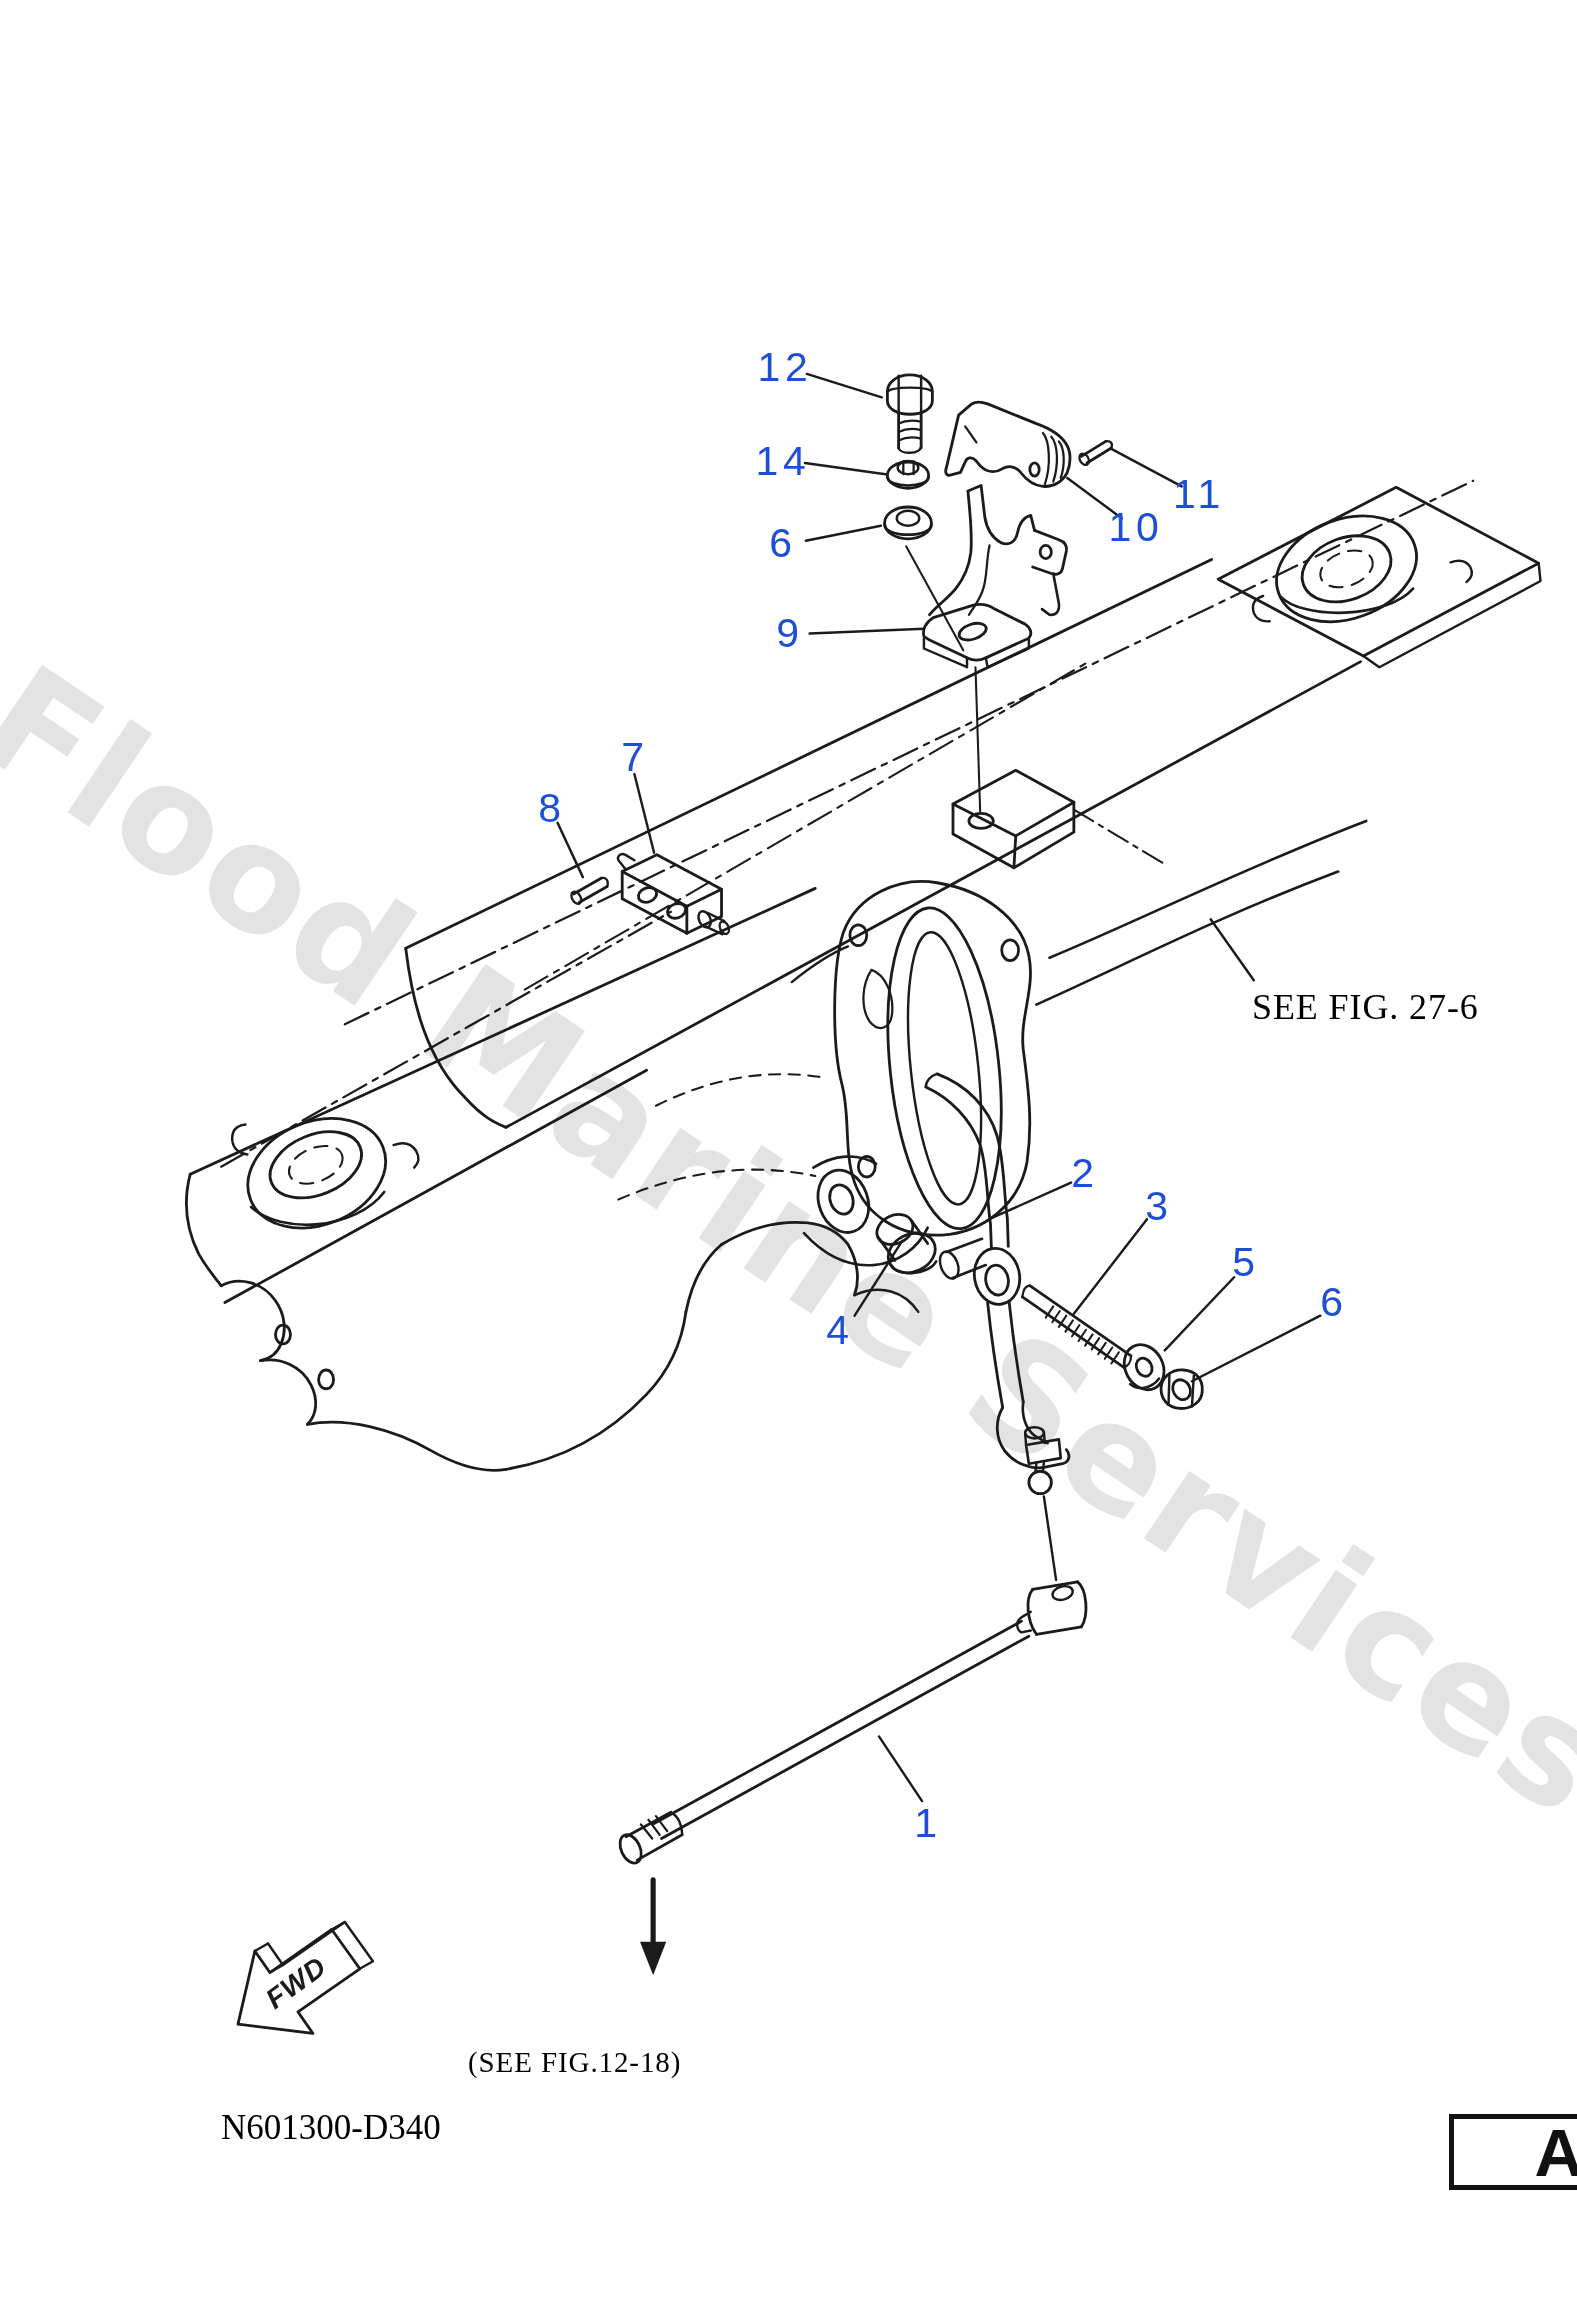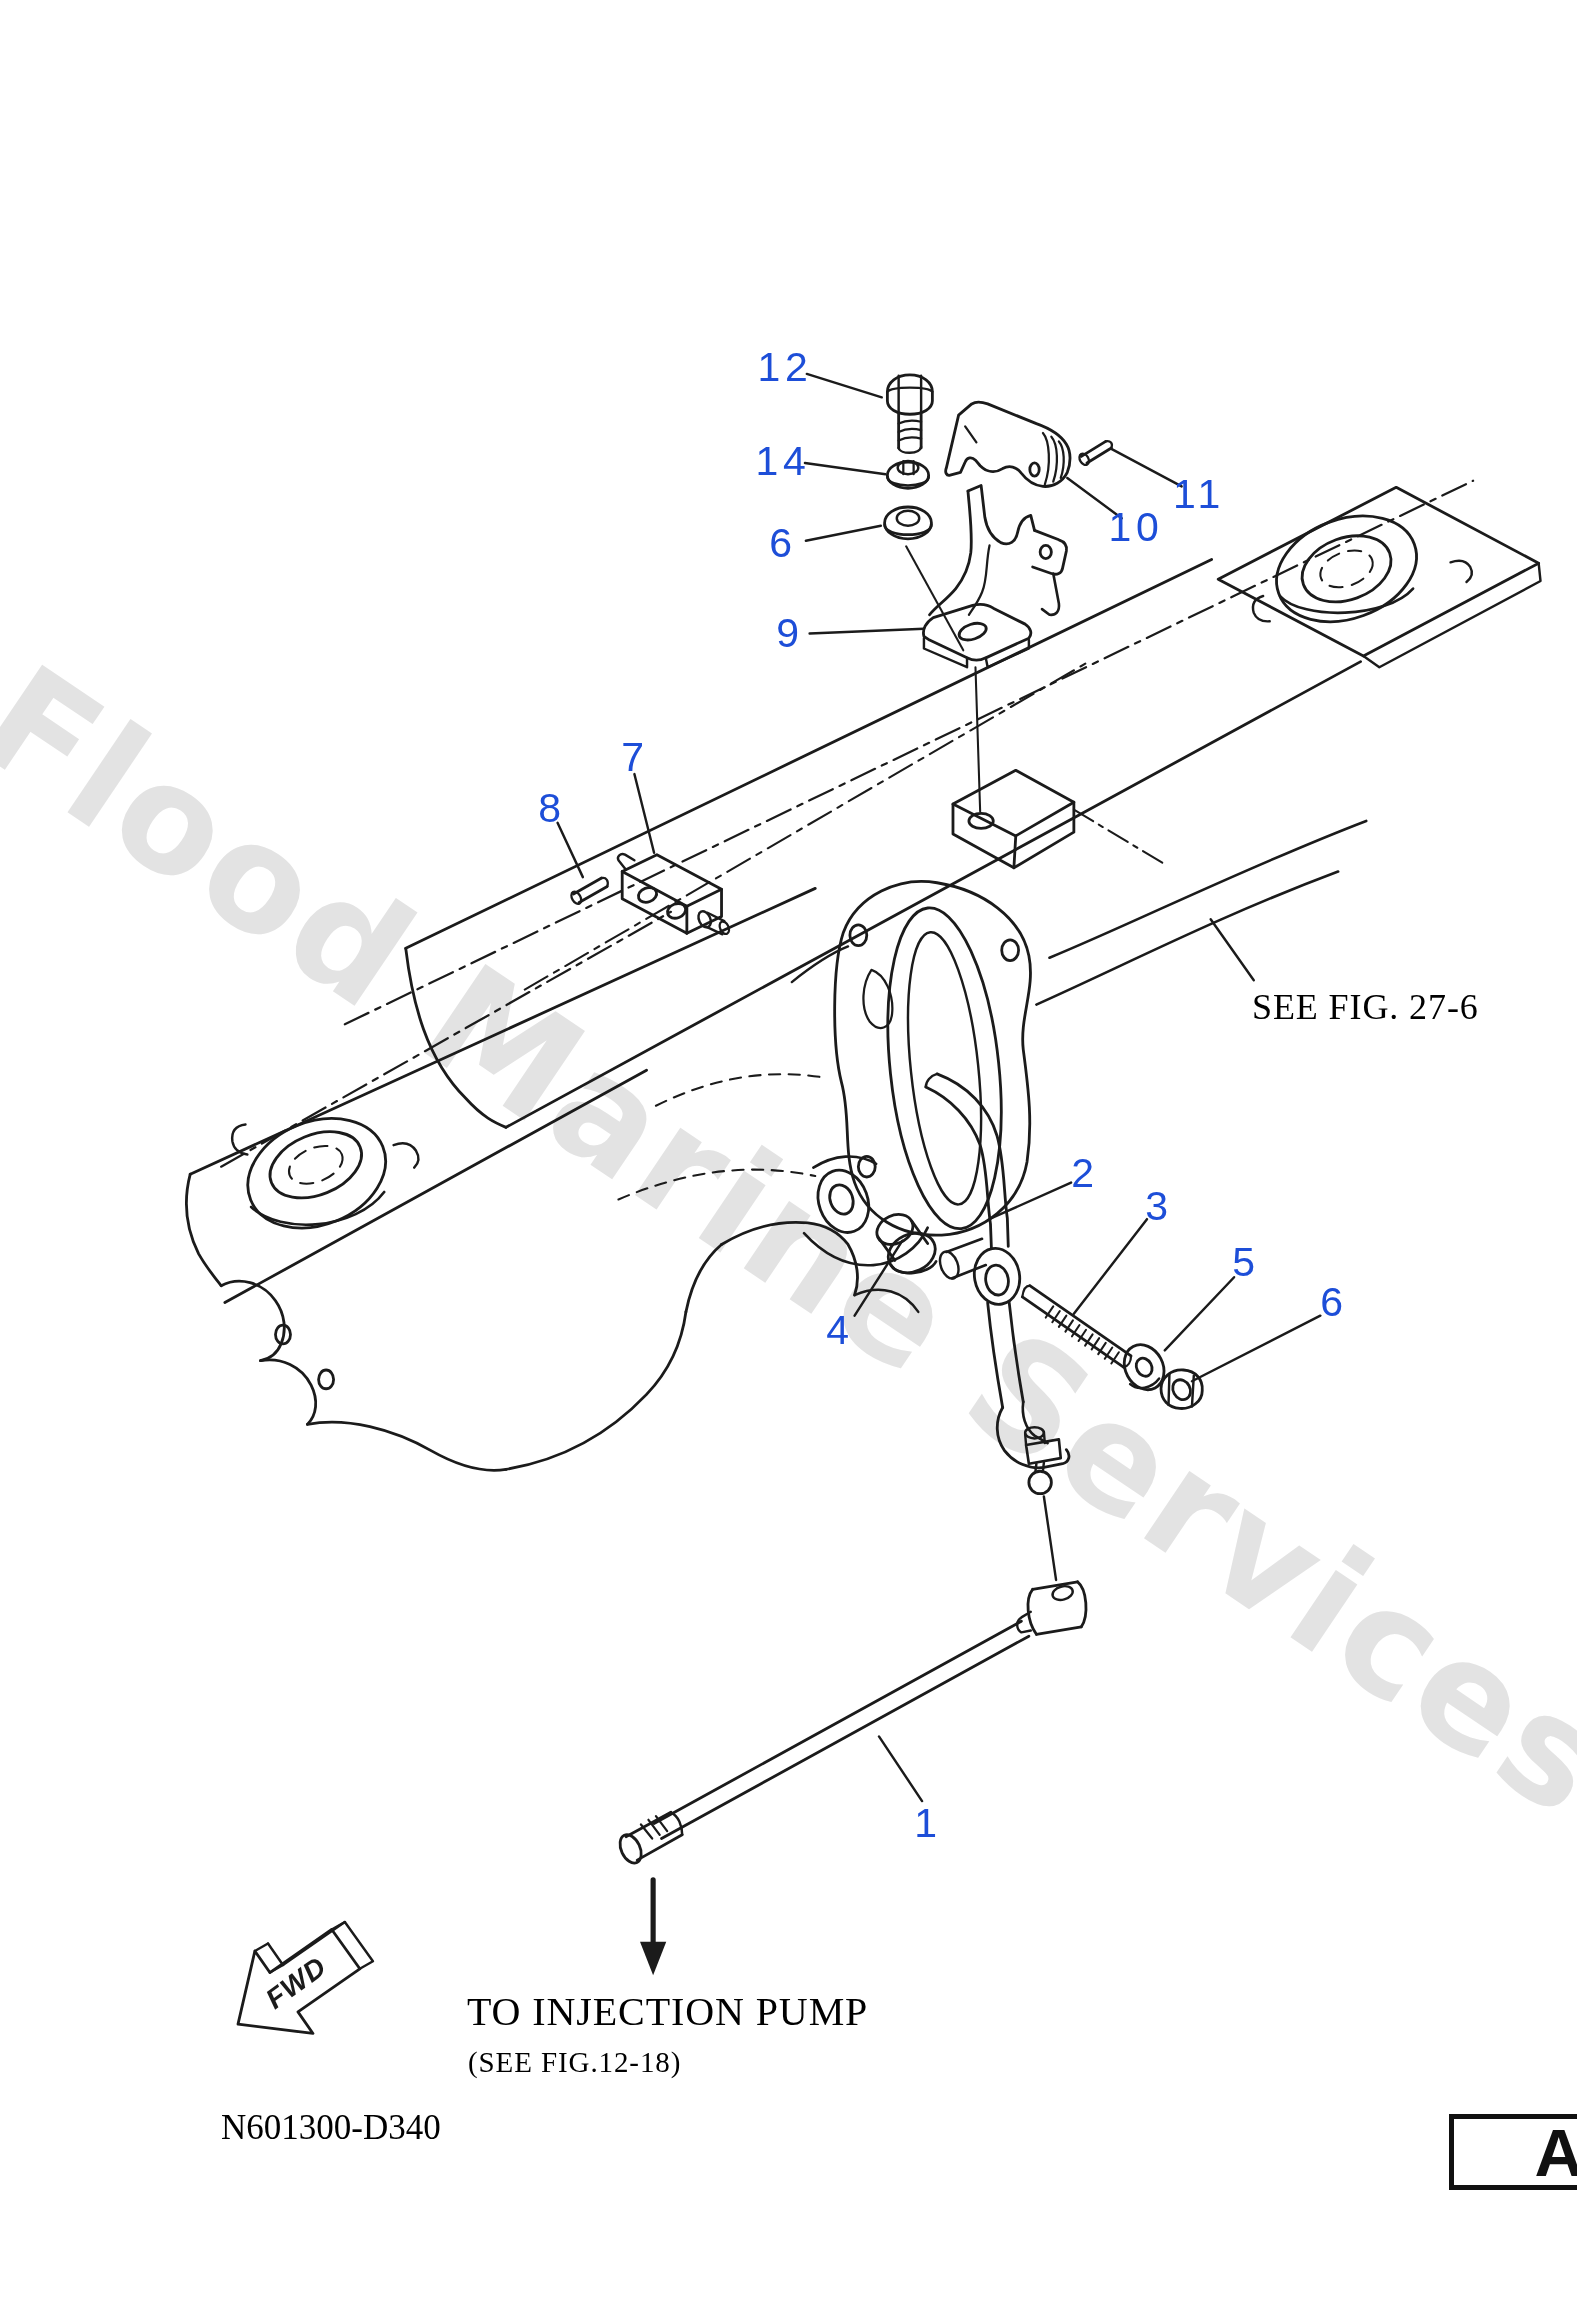--- a/index.html
+++ b/index.html
@@ -302,21 +302,20 @@
   <span class="callout" style="left:635px;top:757px">7</span>
   <span class="callout" style="left:552px;top:808px">8</span>
   <span class="callout" style="left:790px;top:633px">9</span>
   <span class="callout" style="left:1136px;top:527px">10</span>
   <span class="callout" style="left:1199px;top:494px">11</span>
   <span class="callout" style="left:785px;top:367px">12</span>
   <span class="callout" style="left:783px;top:461px">14</span>
   <span class="callout" style="left:783px;top:543px">6</span>
 
   <div class="note" id="see-fig">SEE FIG. 27-6</div>
-  <div class="note" id="pump-1">TO INJECTION PUMP</div>
   <div class="note" id="pump-2">(SEE FIG.12-18)</div>
   <div class="note" id="drawing-no">N601300-D340</div>
 
   <div id="frame-box">
     <span>A</span>
   </div>
 
 </div>
 
 

